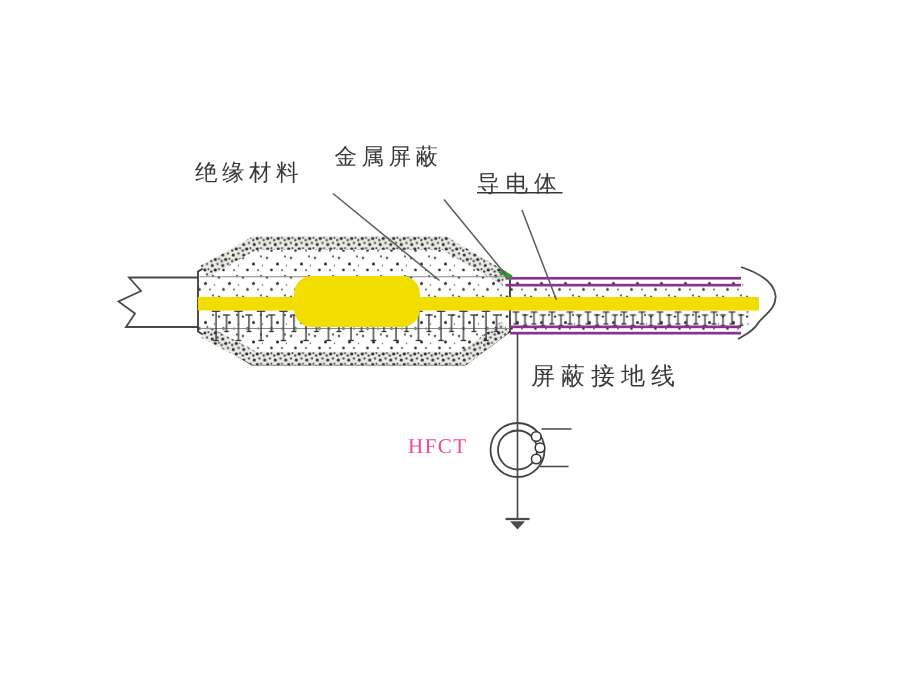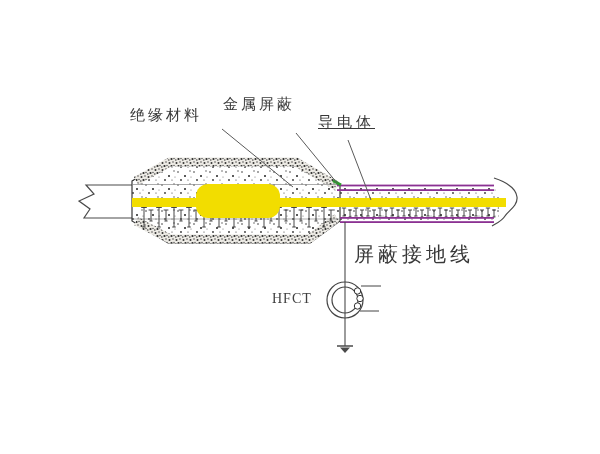--- a/index.html
+++ b/index.html
@@ -6,23 +6,23 @@
   #stage{
     position:relative;width:600px;height:454px;background:#ffffff;overflow:hidden;
     font-family:"Liberation Sans","DejaVu Sans",sans-serif;
   }
   #drawing{position:absolute;left:0;top:0;}
   .lbl{position:absolute;color:#383838;white-space:nowrap;}
   .lbl-cjk{font-size:15px;letter-spacing:3px;font-weight:500;}
   #lbl-insulation{left:130px;top:106px;}
   #lbl-metal-shield{left:223px;top:95px;}
   #lbl-conductor{left:318px;top:113px;letter-spacing:4px;text-decoration:underline;}
-  #lbl-ground-wire{left:354px;top:241px;font-size:20px;letter-spacing:4px;text-align:right;}
+  #lbl-ground-wire{left:354px;top:241px;font-size:16px;letter-spacing:4px;text-align:right;}
   #lbl-hfct{left:272px;top:291px;font-family:"Liberation Serif","DejaVu Serif",serif;
-            font-size:14px;letter-spacing:1px;color:#404040;}
+            font-size:14px;letter-spacing:1px;color:#ec4899;}
 </style>
 </head>
 <body>
 
 <div id="stage">
 
   <svg id="drawing" width="600" height="454" viewBox="0 0 600 454" xmlns="http://www.w3.org/2000/svg">
     <defs>
 
       <pattern id="stip" width="16" height="13" patternUnits="userSpaceOnUse">

